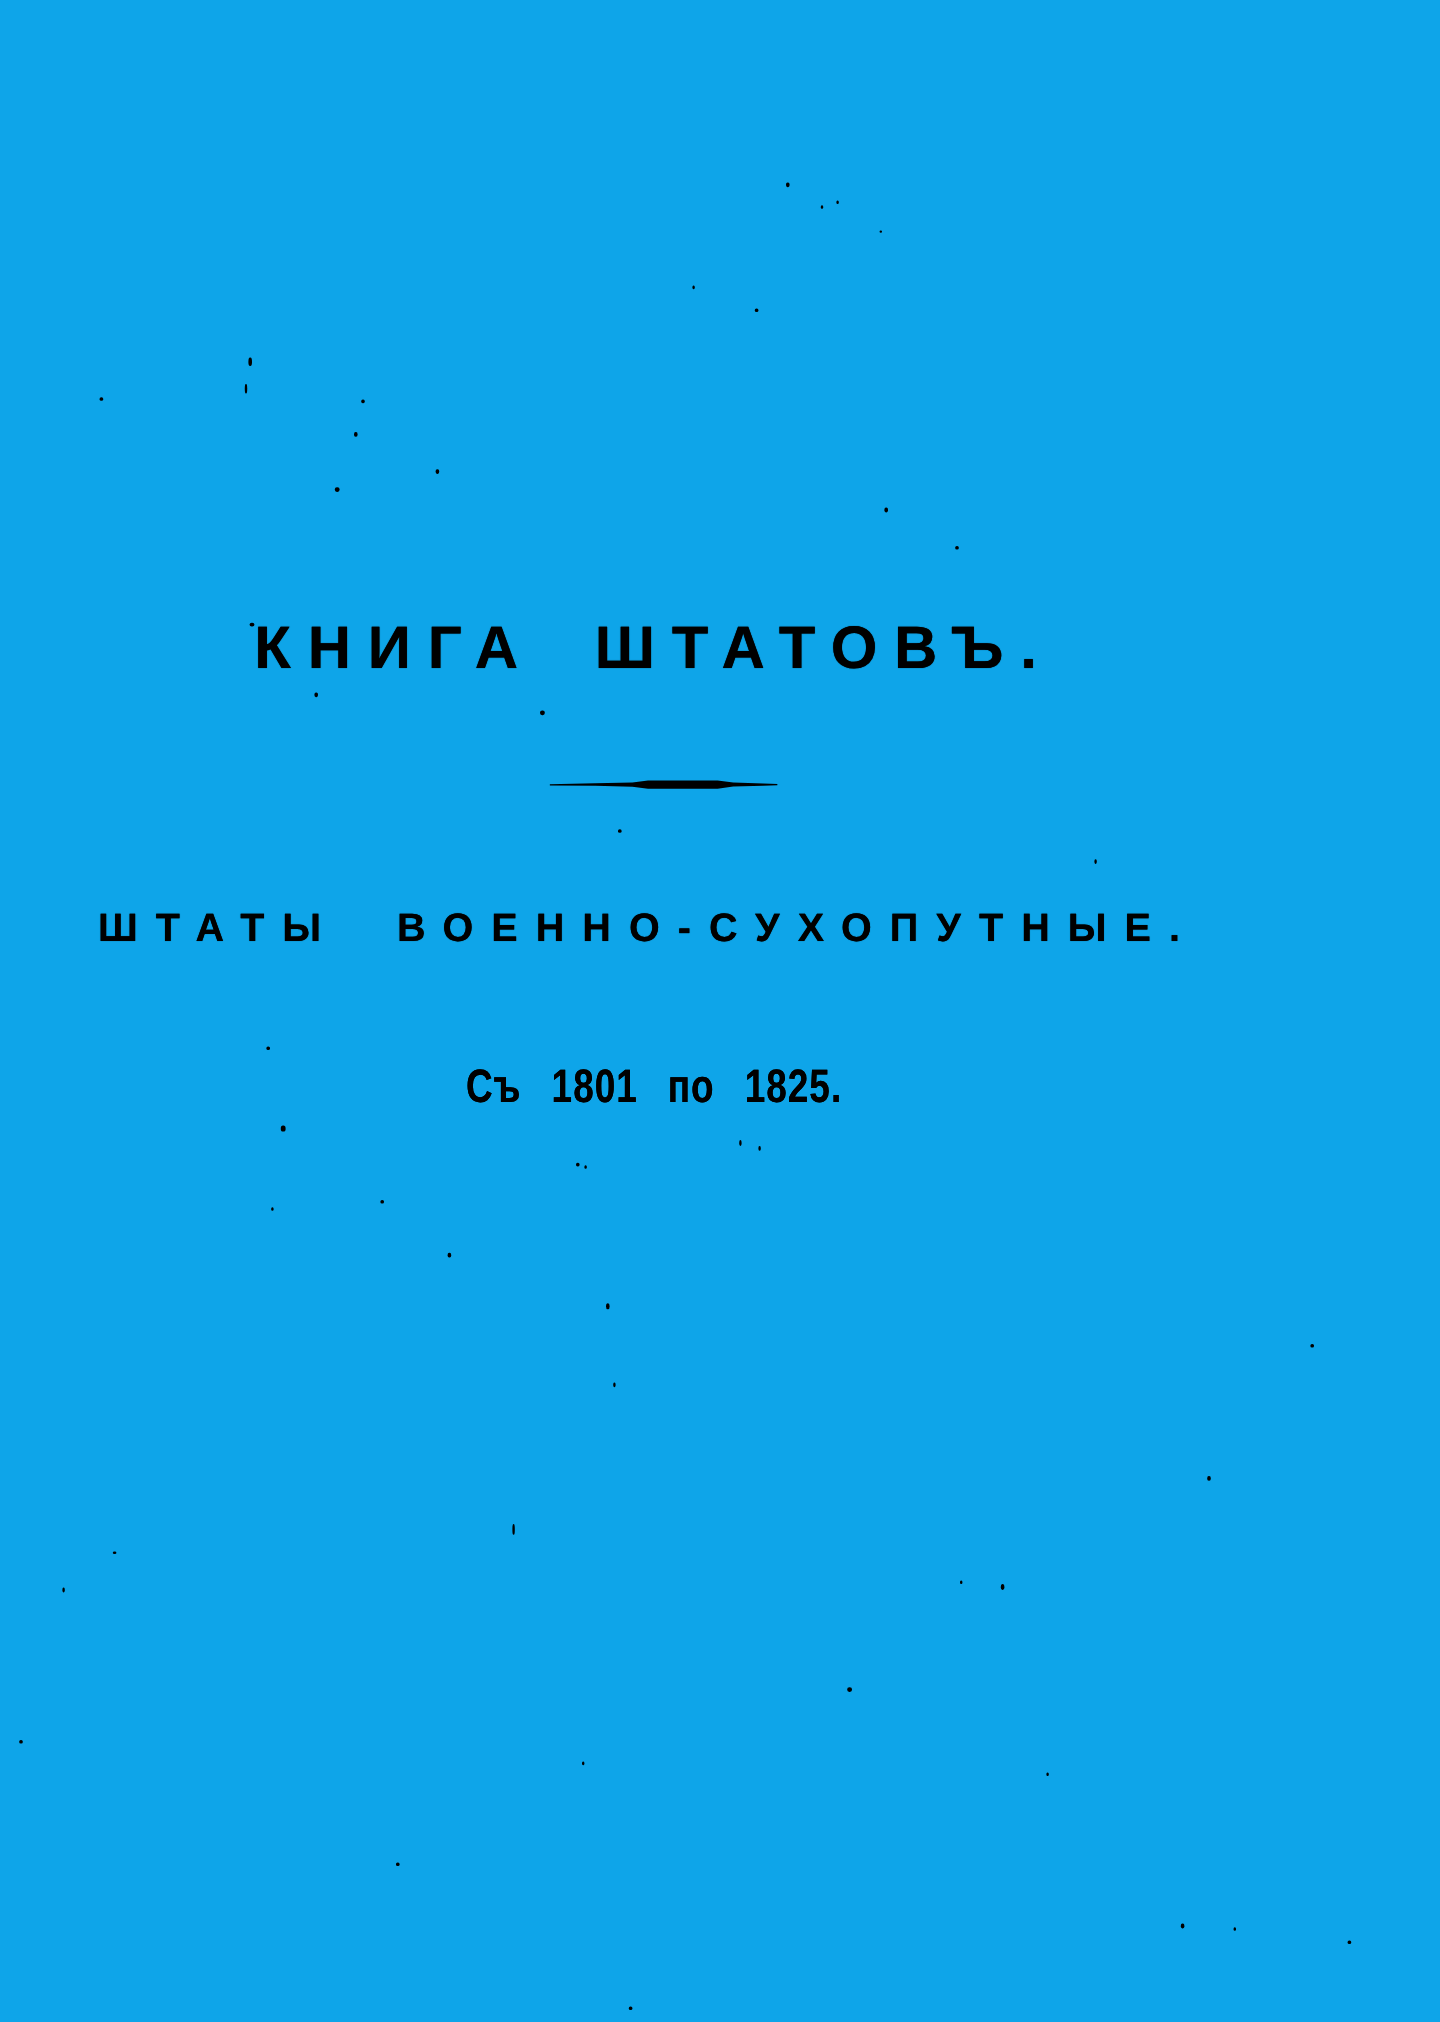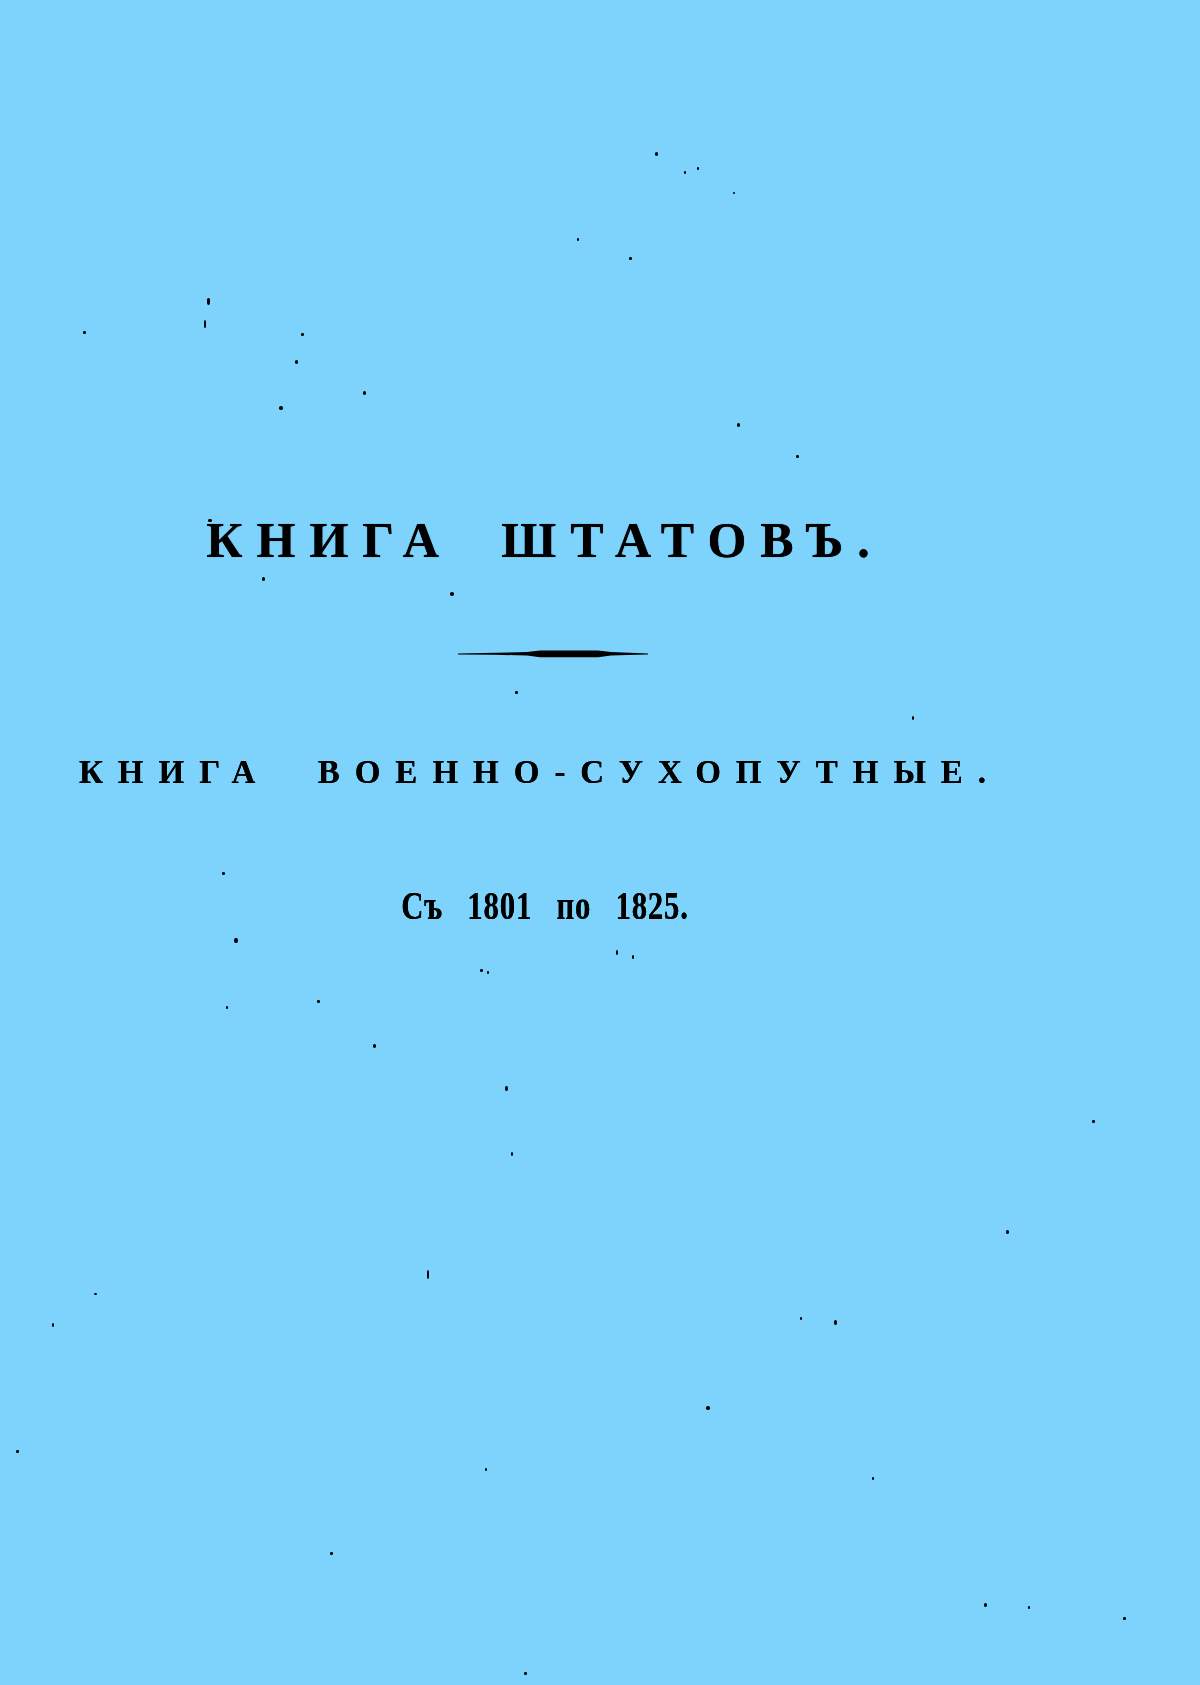--- a/index.html
+++ b/index.html
@@ -4,23 +4,23 @@
 <style>
   html, body {
     margin: 0;
     padding: 0;
     background: #ffffff;
   }
   .page {
     position: relative;
     width: 1200px;
     height: 1685px;
-    background: #7dd3fc;
+    background: #0ea5e9;
     color: #000000;
-    font-family: Liberation Serif, serif;
+    font-family: Liberation Sans, sans-serif;
     overflow: hidden;
   }
   .book-title {
     position: absolute;
     top: 512px;
     left: 0;
     width: 1090px;
     margin: 0;
     text-align: center;
     font-size: 50px;
@@ -81,21 +81,21 @@
 
 <div class="page">
 
   <h1 class="book-title">КНИГА ШТАТОВЪ.</h1>
 
   <svg class="swelled-rule" viewBox="0 0 190 10" preserveAspectRatio="none">
     <path d="M0,4.6 L38,3.8 L69,3.0 L82,1.4 L140,1.4 L153,3.0 L178,4.0 L190,4.4
              L190,5.4 L178,5.8 L153,6.4 L140,8.2 L82,8.2 L69,6.6 L38,5.8 L0,5.6 Z" fill="#000000"></path>
   </svg>
 
-  <h2 class="section-title">КНИГА ВОЕННО-СУХОПУТНЫЕ.</h2>
+  <h2 class="section-title">ШТАТЫ ВОЕННО-СУХОПУТНЫЕ.</h2>
 
   <h3 class="date-range">Съ 1801 по 1825.</h3>
 
   <div id="specks-layer">
       <div class="speck" style="left: 655px; top: 152px; width: 3px; height: 4px;"></div>
       <div class="speck" style="left: 697px; top: 167px; width: 2px; height: 3px;"></div>
       <div class="speck" style="left: 684px; top: 171px; width: 2px; height: 3px;"></div>
       <div class="speck" style="left: 733px; top: 192px; width: 2px; height: 2px;"></div>
       <div class="speck" style="left: 577px; top: 238px; width: 2px; height: 3px;"></div>
       <div class="speck" style="left: 629px; top: 257px; width: 3px; height: 3px;"></div>

